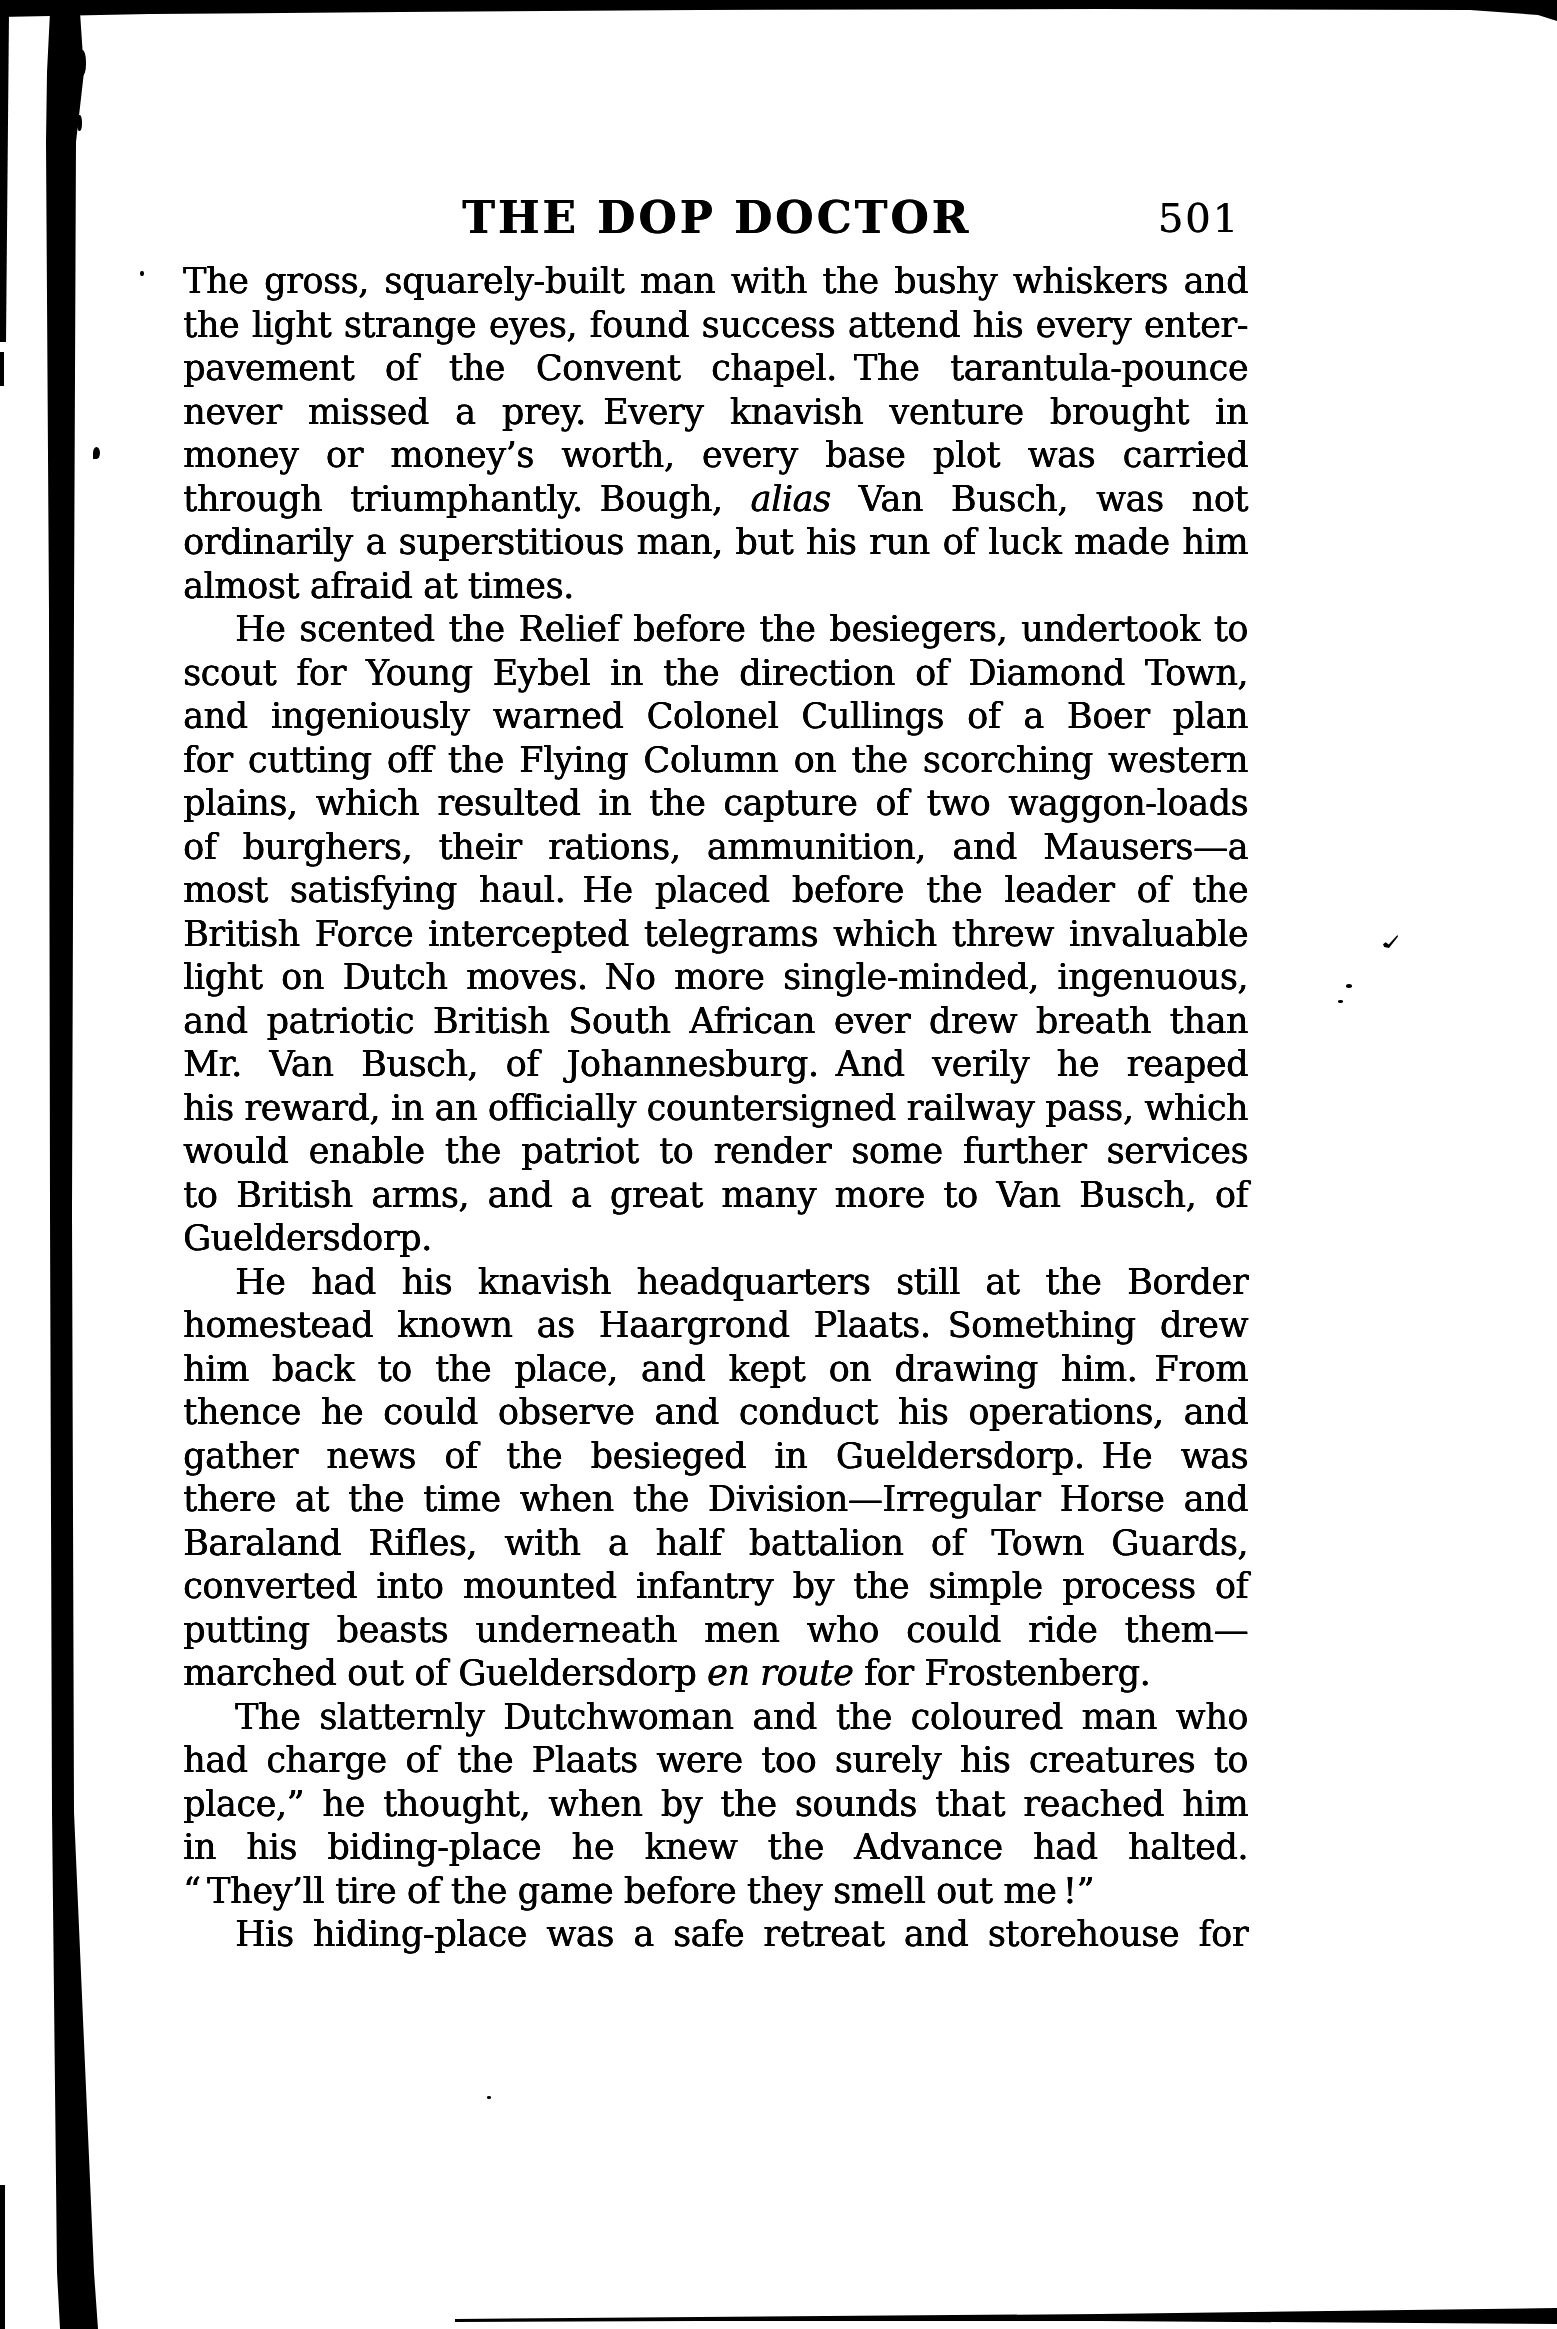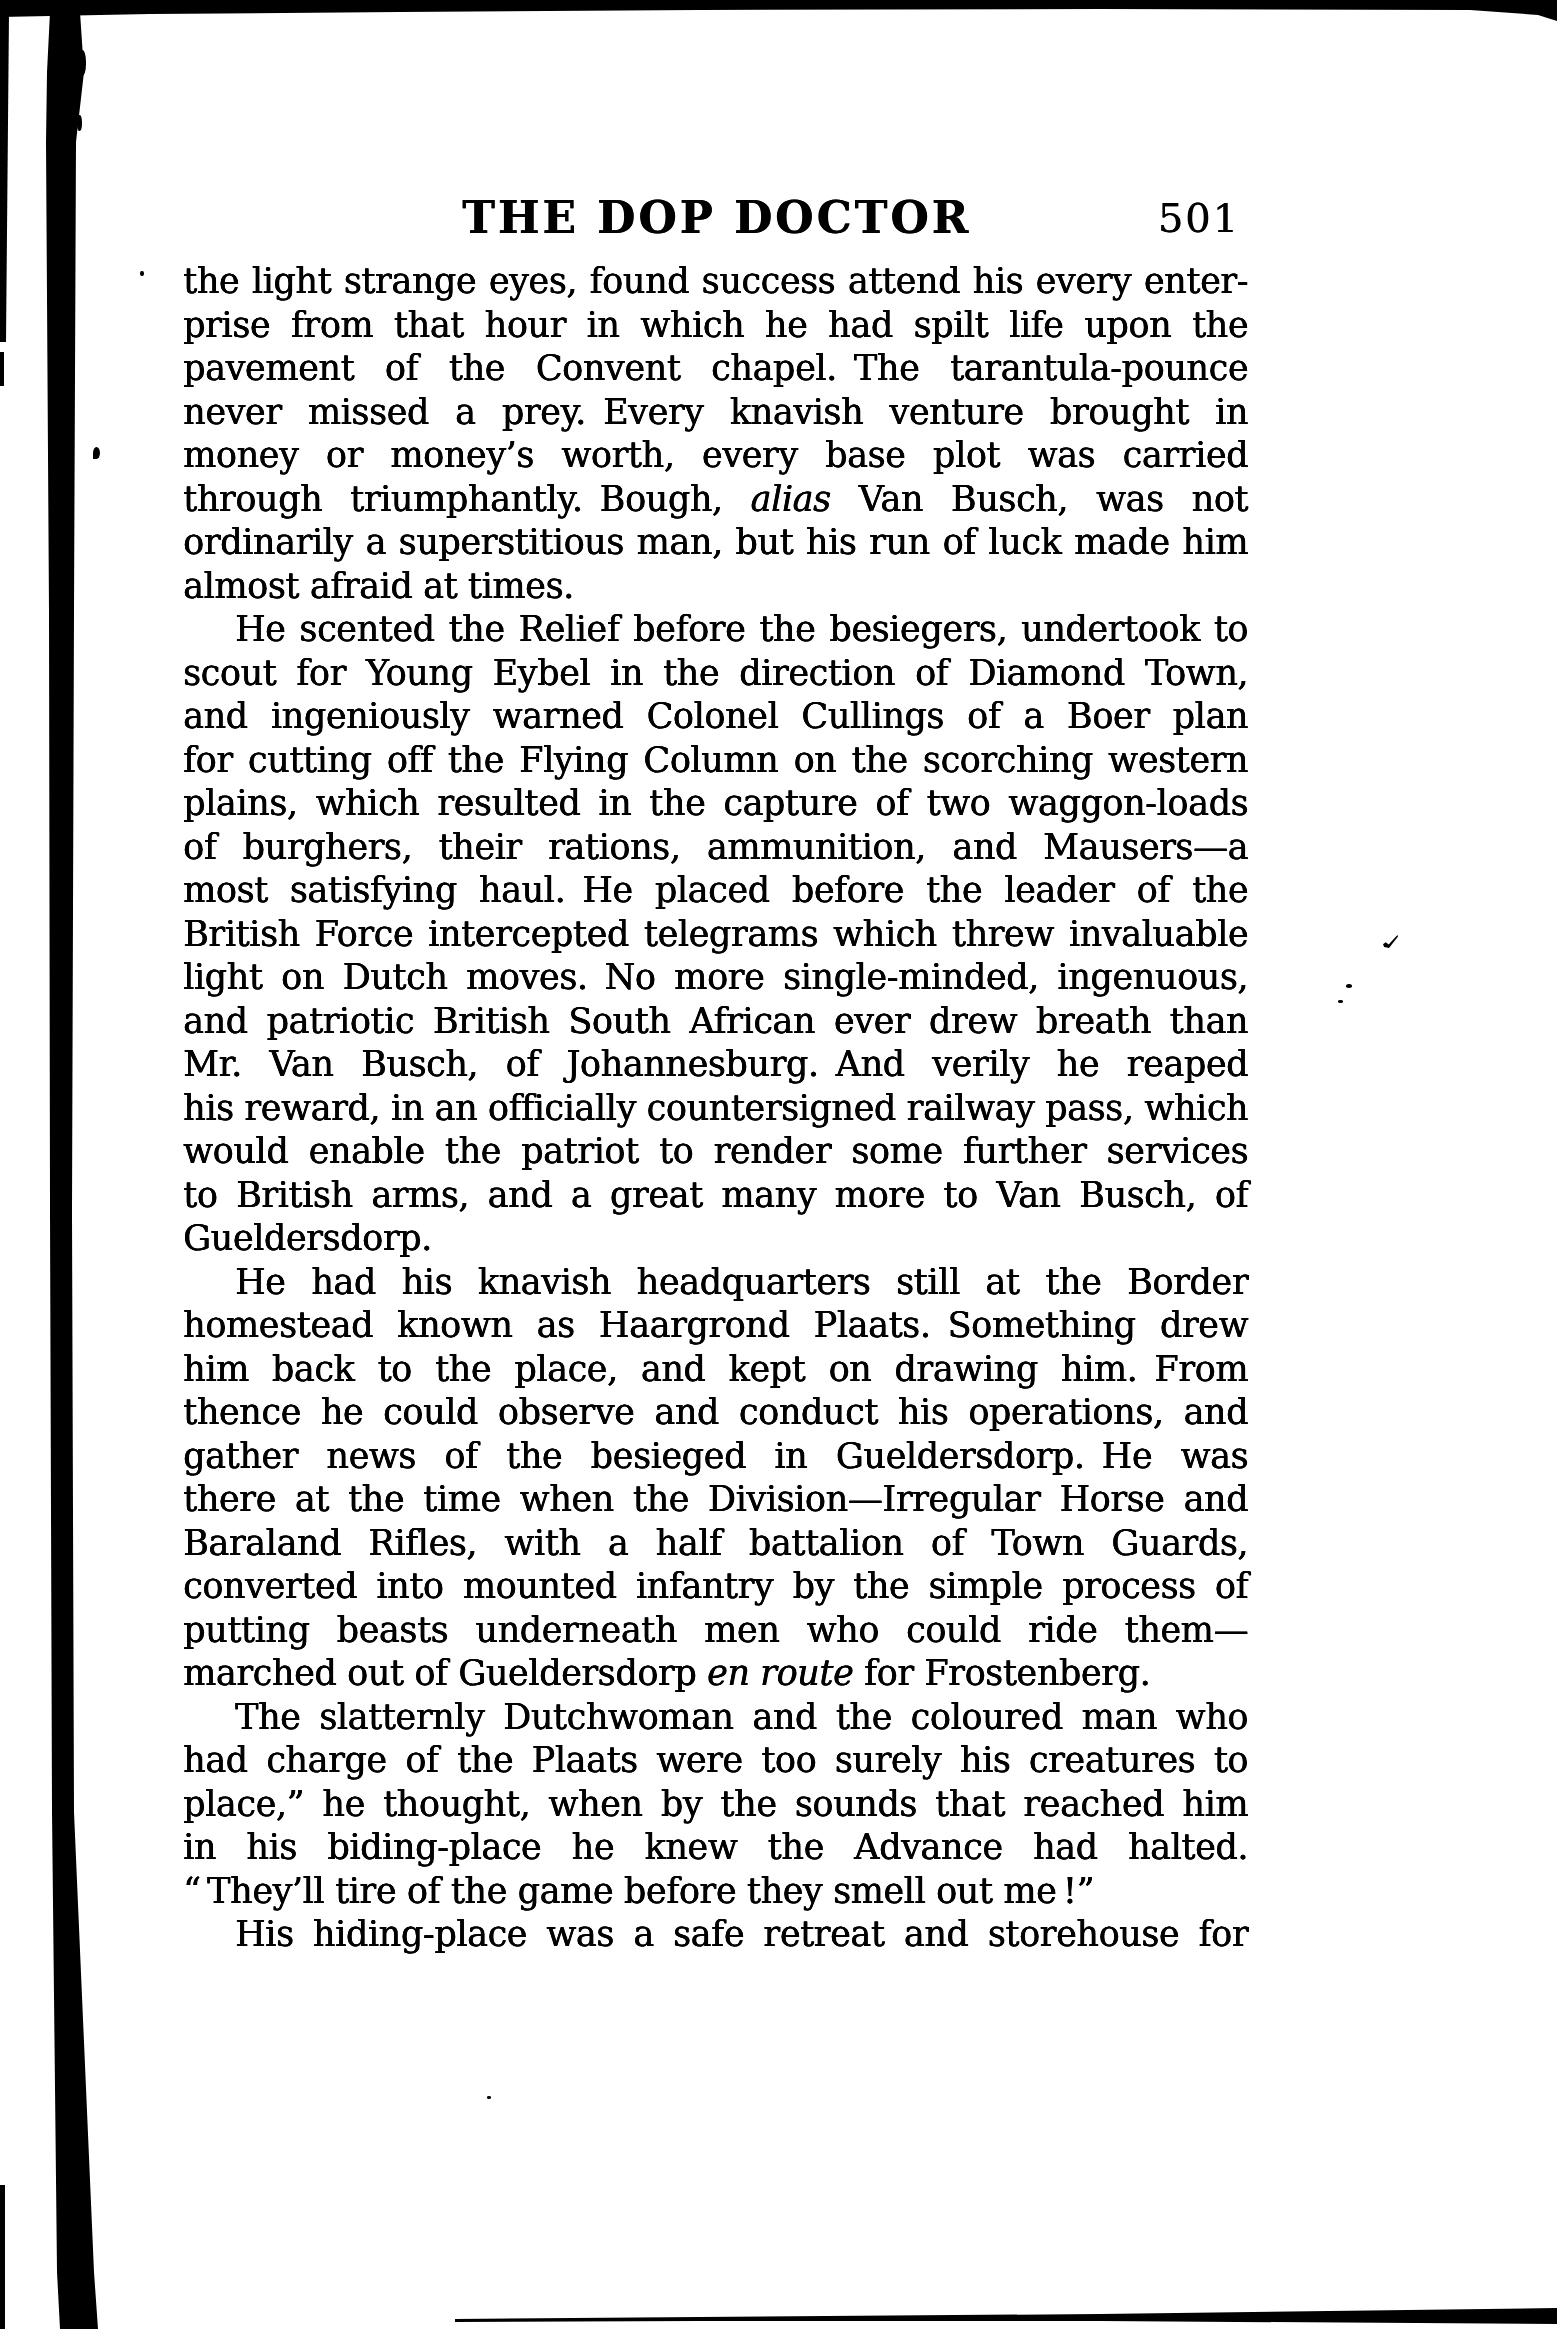--- a/index.html
+++ b/index.html
@@ -80,22 +80,22 @@
 <div class="speck" style="left:78px; top:50px; width:8px; height:26px;"></div>
 <div class="speck" style="left:77px; top:115px; width:5px; height:16px;"></div>
 
 <div class="page-header">
   <div class="running-title">THE DOP DOCTOR</div>
   <div class="page-number">501</div>
 </div>
 
 <div class="body-text">
     <div class="paragraph">
+      <div class="line just"><span>The gross, squarely-built man with the bushy whiskers and</span></div>
       <div class="line just"><span>the light strange eyes, found success attend his every enter-</span></div>
-      <div class="line just"><span>prise from that hour in which he had spilt life upon the</span></div>
       <div class="line just"><span>pavement of the Convent chapel. The tarantula-pounce</span></div>
       <div class="line just"><span>never missed a prey. Every knavish venture brought in</span></div>
       <div class="line just"><span>money or money’s worth, every base plot was carried</span></div>
       <div class="line just"><span>through triumphantly. Bough, </span><span class="italic">alias</span><span> Van Busch, was not</span></div>
       <div class="line just"><span>ordinarily a superstitious man, but his run of luck made him</span></div>
       <div class="line"><span>almost afraid at times.</span></div>
     </div>
     <div class="paragraph">
       <div class="line just indent"><span>He scented the Relief before the besiegers, undertook to</span></div>
       <div class="line just"><span>scout for Young Eybel in the direction of Diamond Town,</span></div>

